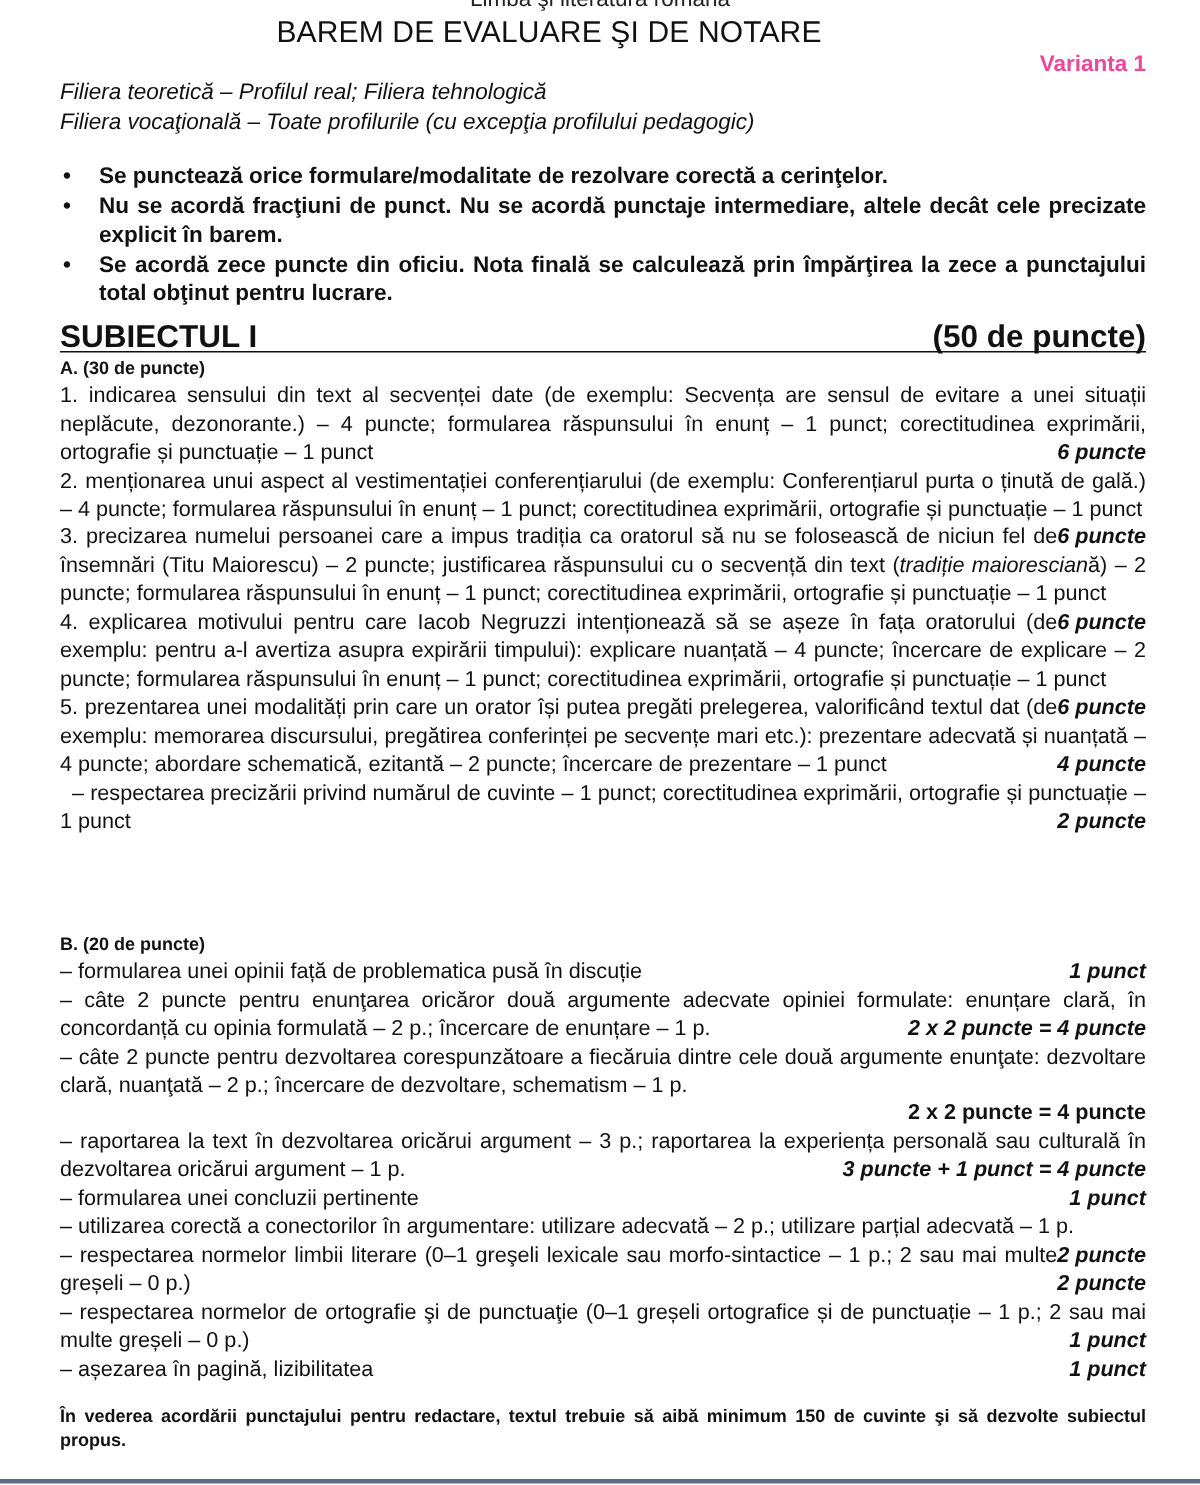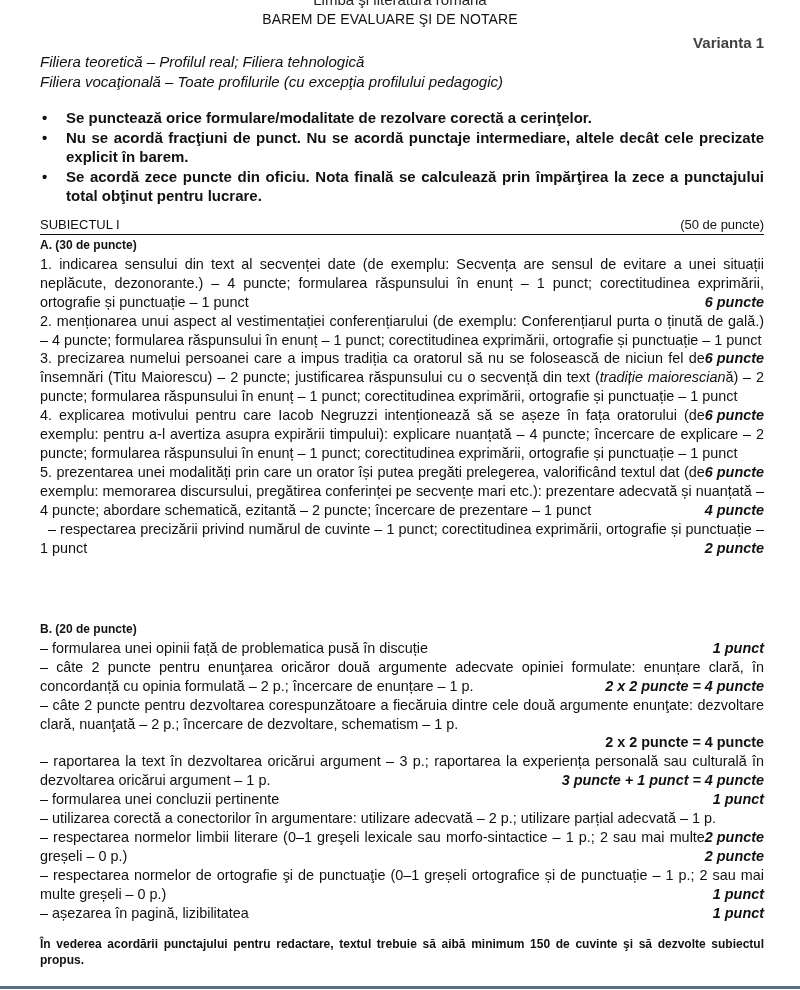--- a/index.html
+++ b/index.html
@@ -6,41 +6,41 @@
   body {
     width: 800px; height: 990px; overflow: hidden; background: #ffffff;
     font-family: "Liberation Sans", sans-serif; color: #111; position: relative;
   }
   .cut-title {
     position: absolute; left: 0; width: 800px; top: -9px; text-align: center;
     font-size: 15px; color: #222;
   }
   .main-title {
     position: absolute; left: 0; width: 732px; top: 11px; text-align: center;
-    font-size: 14px; color: #111; letter-spacing: 0.1px; font-weight: normal; padding-left: 24px;
+    font-size: 20px; color: #111; letter-spacing: 0.1px; font-weight: normal;
   }
   .variant {
-    position: absolute; right: 36px; top: 34px; font-size: 15px; font-weight: bold; color: #404040;
+    position: absolute; right: 36px; top: 34px; font-size: 15px; font-weight: bold; color: #ec4899;
   }
   .filiera {
     position: absolute; left: 40px; top: 52px; font-size: 15px; font-style: italic;
     font-weight: normal; line-height: 20px; color: #111;
   }
   .rules {
     position: absolute; left: 40px; top: 108px; width: 724px; margin: 0; padding: 0; list-style: none;
     font-size: 15px; font-weight: bold; line-height: 19.5px; text-align: justify;
   }
   .rules li { position: relative; padding-left: 26px; }
   .rules li .bullet { position: absolute; left: 2px; top: 0; }
   .body-block {
     position: absolute; left: 40px; width: 724px; font-size: 14.4px; line-height: 18.9px;
     text-align: justify; color: #111;
   }
   .subj-head {
-    position: absolute; left: 40px; top: 216px; width: 724px; font-size: 13px; font-weight: normal;
+    position: absolute; left: 40px; top: 216px; width: 724px; font-size: 21px; font-weight: bold;
     border-bottom: 1.5px solid #111; line-height: 18px; height: 18px;
   }
   .subj-head .right { position: absolute; right: 0; top: 0; }
   .sec-title { font-weight: bold; font-size: 12px; }
   .line { display: block; position: relative; }
   .score { font-weight: bold; float: right; font-style: italic; }
   .score-line { display: block; text-align: right; font-weight: bold; }
   .it { font-style: italic; }
   .note {
     position: absolute; left: 40px; top: 936px; width: 724px; font-size: 12px; font-weight: bold;

